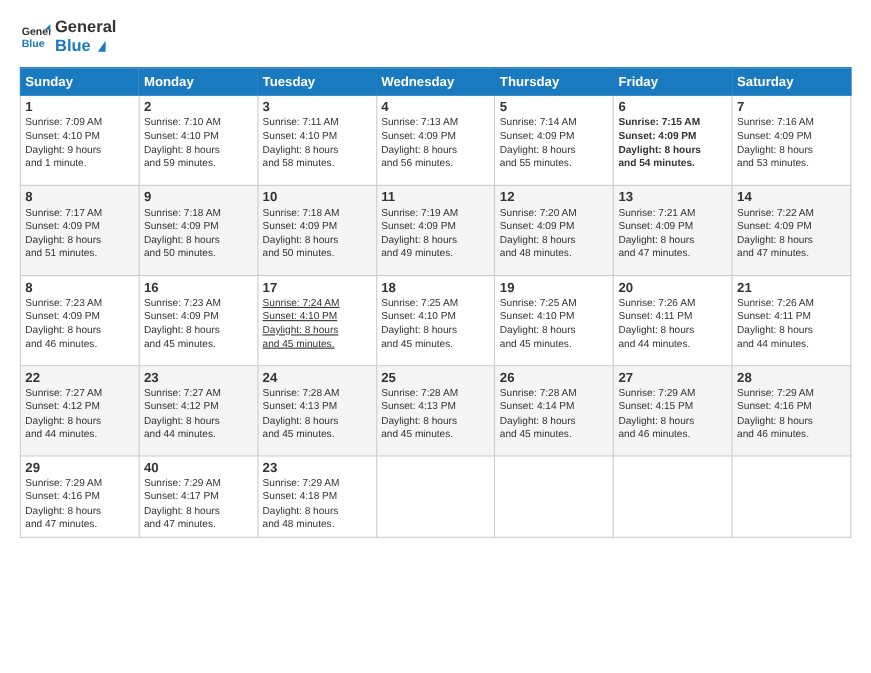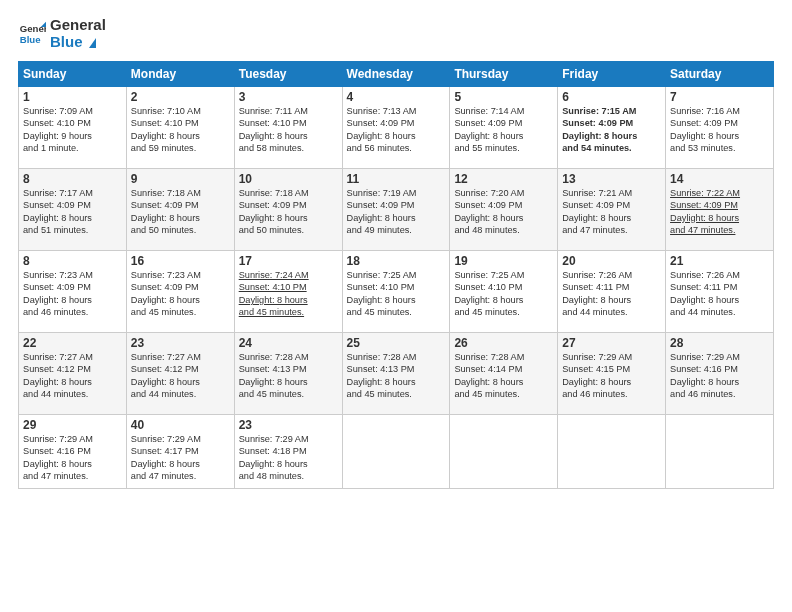--- a/index.html
+++ b/index.html
@@ -217,21 +217,21 @@
           </td>
           <td>
             <span class="day-num">13</span>
             <div class="day-info" style="white-space: pre-line;">Sunrise: 7:21 AM
 Sunset: 4:09 PM
 Daylight: 8 hours
 and 47 minutes.</div>
           </td>
           <td>
             <span class="day-num">14</span>
-            <div class="day-info" style="white-space: pre-line; text-decoration: underline;">Sunrise: 7:22 AM
+            <div class="day-info" style="white-space: pre-line;">Sunrise: 7:22 AM
 Sunset: 4:09 PM
 Daylight: 8 hours
 and 47 minutes.</div>
           </td>
         </tr>
         <tr>
           <td>
             <span class="day-num">8</span>
             <div class="day-info" style="white-space: pre-line;">Sunrise: 7:23 AM
 Sunset: 4:09 PM

